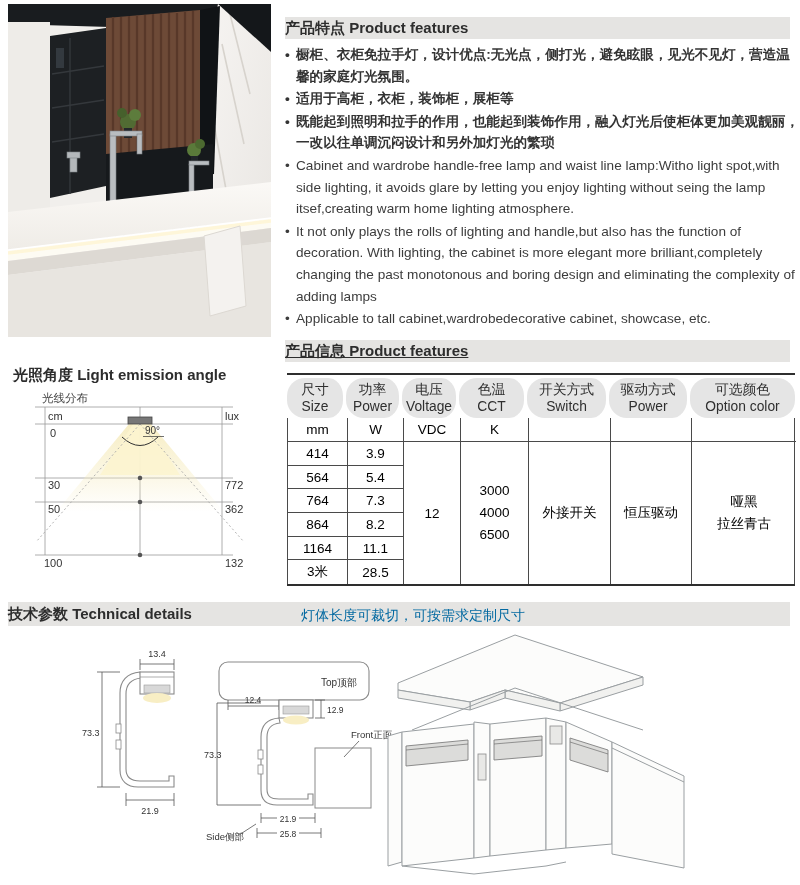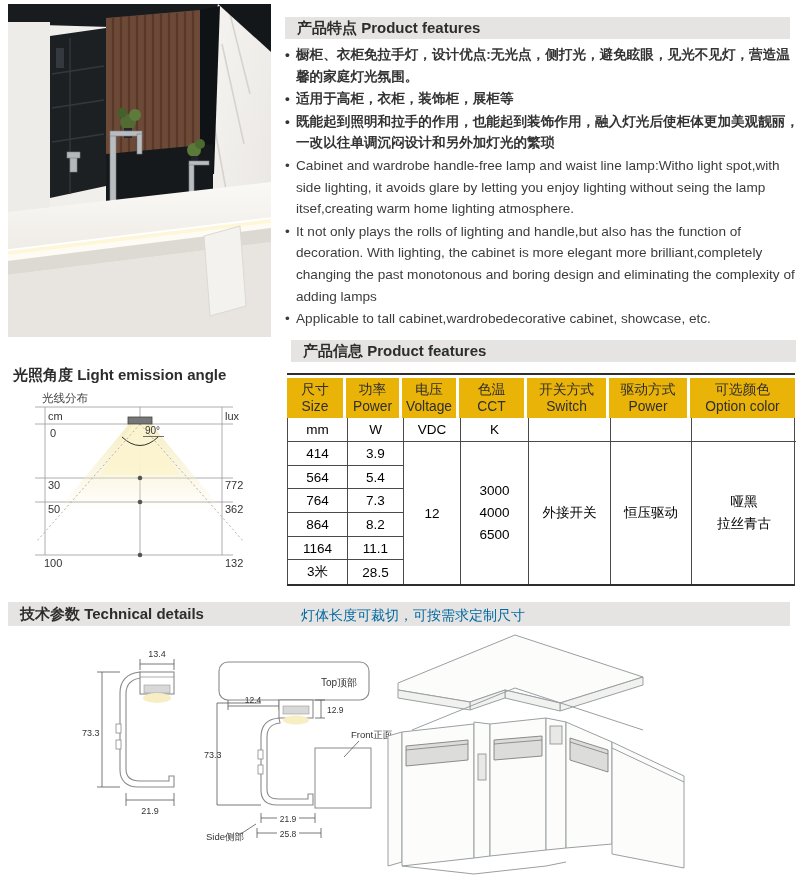--- a/index.html
+++ b/index.html
@@ -4,36 +4,36 @@
 <style>
   html,body{margin:0;padding:0;}
   body{
     width:800px;height:885px;position:relative;background:#ffffff;
     font-family:"Liberation Sans","DejaVu Sans",sans-serif;color:#3a3a3a;overflow:hidden;
   }
   .abs{position:absolute;}
   
   .bar{
     position:absolute;background:#e5e4e2;height:22px;display:flex;align-items:center;
-    font-size:15px;font-weight:600;color:#2d2d2d;padding-left:12px;box-sizing:border-box;
+    font-size:15px;font-weight:600;color:#2d2d2d;padding-left:0;box-sizing:border-box;
   }
   
   .bullets{position:absolute;left:285px;top:44px;width:516px;margin:0;padding:0;list-style:none;}
   .bullets li{position:relative;padding-left:11px;font-size:13.6px;line-height:21.6px;color:#3c3c3c;margin:0 0 1px 0;}
   .bullets li::before{content:"•";position:absolute;left:0;top:0;}
   .bullets li.cn{font-weight:600;color:#333;}
   
   .sec-title{position:absolute;font-size:15px;font-weight:600;color:#2d2d2d;}
   
   .spec-table{position:absolute;left:287px;top:373px;width:508px;}
   .tline{height:2px;background:#2e2e2e;}
   .thead{display:grid;grid-template-columns:59px 56px 57px 68px 82px 81px 105px;margin-top:3px;}
   .thead .hc{
-    background:#eab308;height:40px;display:flex;flex-direction:column;align-items:center;justify-content:center;
-    font-size:13.8px;color:#2f2f2f;line-height:17px;border-right:3px solid #fff;box-sizing:border-box;
+    background:#e5e5e5;height:40px;display:flex;flex-direction:column;align-items:center;justify-content:center;
+    font-size:13.8px;color:#2f2f2f;line-height:17px;border-right:3px solid #fff;box-sizing:border-box;border-radius:18px;
   }
   .thead .hc:last-child{border-right:none;}
   .tbody{
     display:grid;grid-template-columns:59px 56px 57px 68px 82px 81px 105px;
     grid-template-rows:24px repeat(6,23.7px);
     border-left:1px solid #4a4a4a;border-right:1px solid #4a4a4a;box-sizing:border-box;
   }
   .tbody .c{
     display:flex;align-items:center;justify-content:center;font-size:13.5px;color:#000000;box-sizing:border-box;
   }
@@ -138,21 +138,21 @@
 
 <ul class="bullets">
   <li class="cn">橱柜、衣柜免拉手灯，设计优点:无光点，侧打光，避免眩眼，见光不见灯，营造温馨的家庭灯光氛围。</li>
   <li class="cn">适用于高柜，衣柜，装饰柜，展柜等</li>
   <li class="cn">既能起到照明和拉手的作用，也能起到装饰作用，融入灯光后使柜体更加美观靓丽，一改以往单调沉闷设计和另外加灯光的繁琐</li>
   <li>Cabinet and wardrobe handle-free lamp and waist line lamp:Witho light spot,with side lighting, it avoids glare by letting you enjoy lighting without seing the lamp itsef,creating warm home lighting atmosphere.</li>
   <li>It not only plays the rolls of lighting and handle,but also has the function of decoration. With lighting, the cabinet is more elegant more brilliant,completely changing the past monotonous and boring design and eliminating the complexity of adding lamps</li>
   <li>Applicable to tall cabinet,wardrobedecorative cabinet, showcase, etc.</li>
 </ul>
 
-<div class="bar" style="left:291px;top:340px;width:505px;">
+<div class="bar" style="left:285px;top:340px;width:505px;text-decoration:underline;">
   <span>产品信息 Product features</span>
 </div>
 
 <div class="sec-title" style="left:13px;top:366px;">光照角度 Light emission angle</div>
 
 <svg class="abs" style="left:28px;top:390px;" width="218" height="192" viewBox="0 0 218 192">
   <defs>
     <linearGradient id="cone" x1="0" y1="0" x2="0" y2="1">
       <stop offset="0" stop-color="#f6ecc0" stop-opacity="0.95"></stop>
       <stop offset="1" stop-color="#f6ecc0" stop-opacity="0"></stop>

